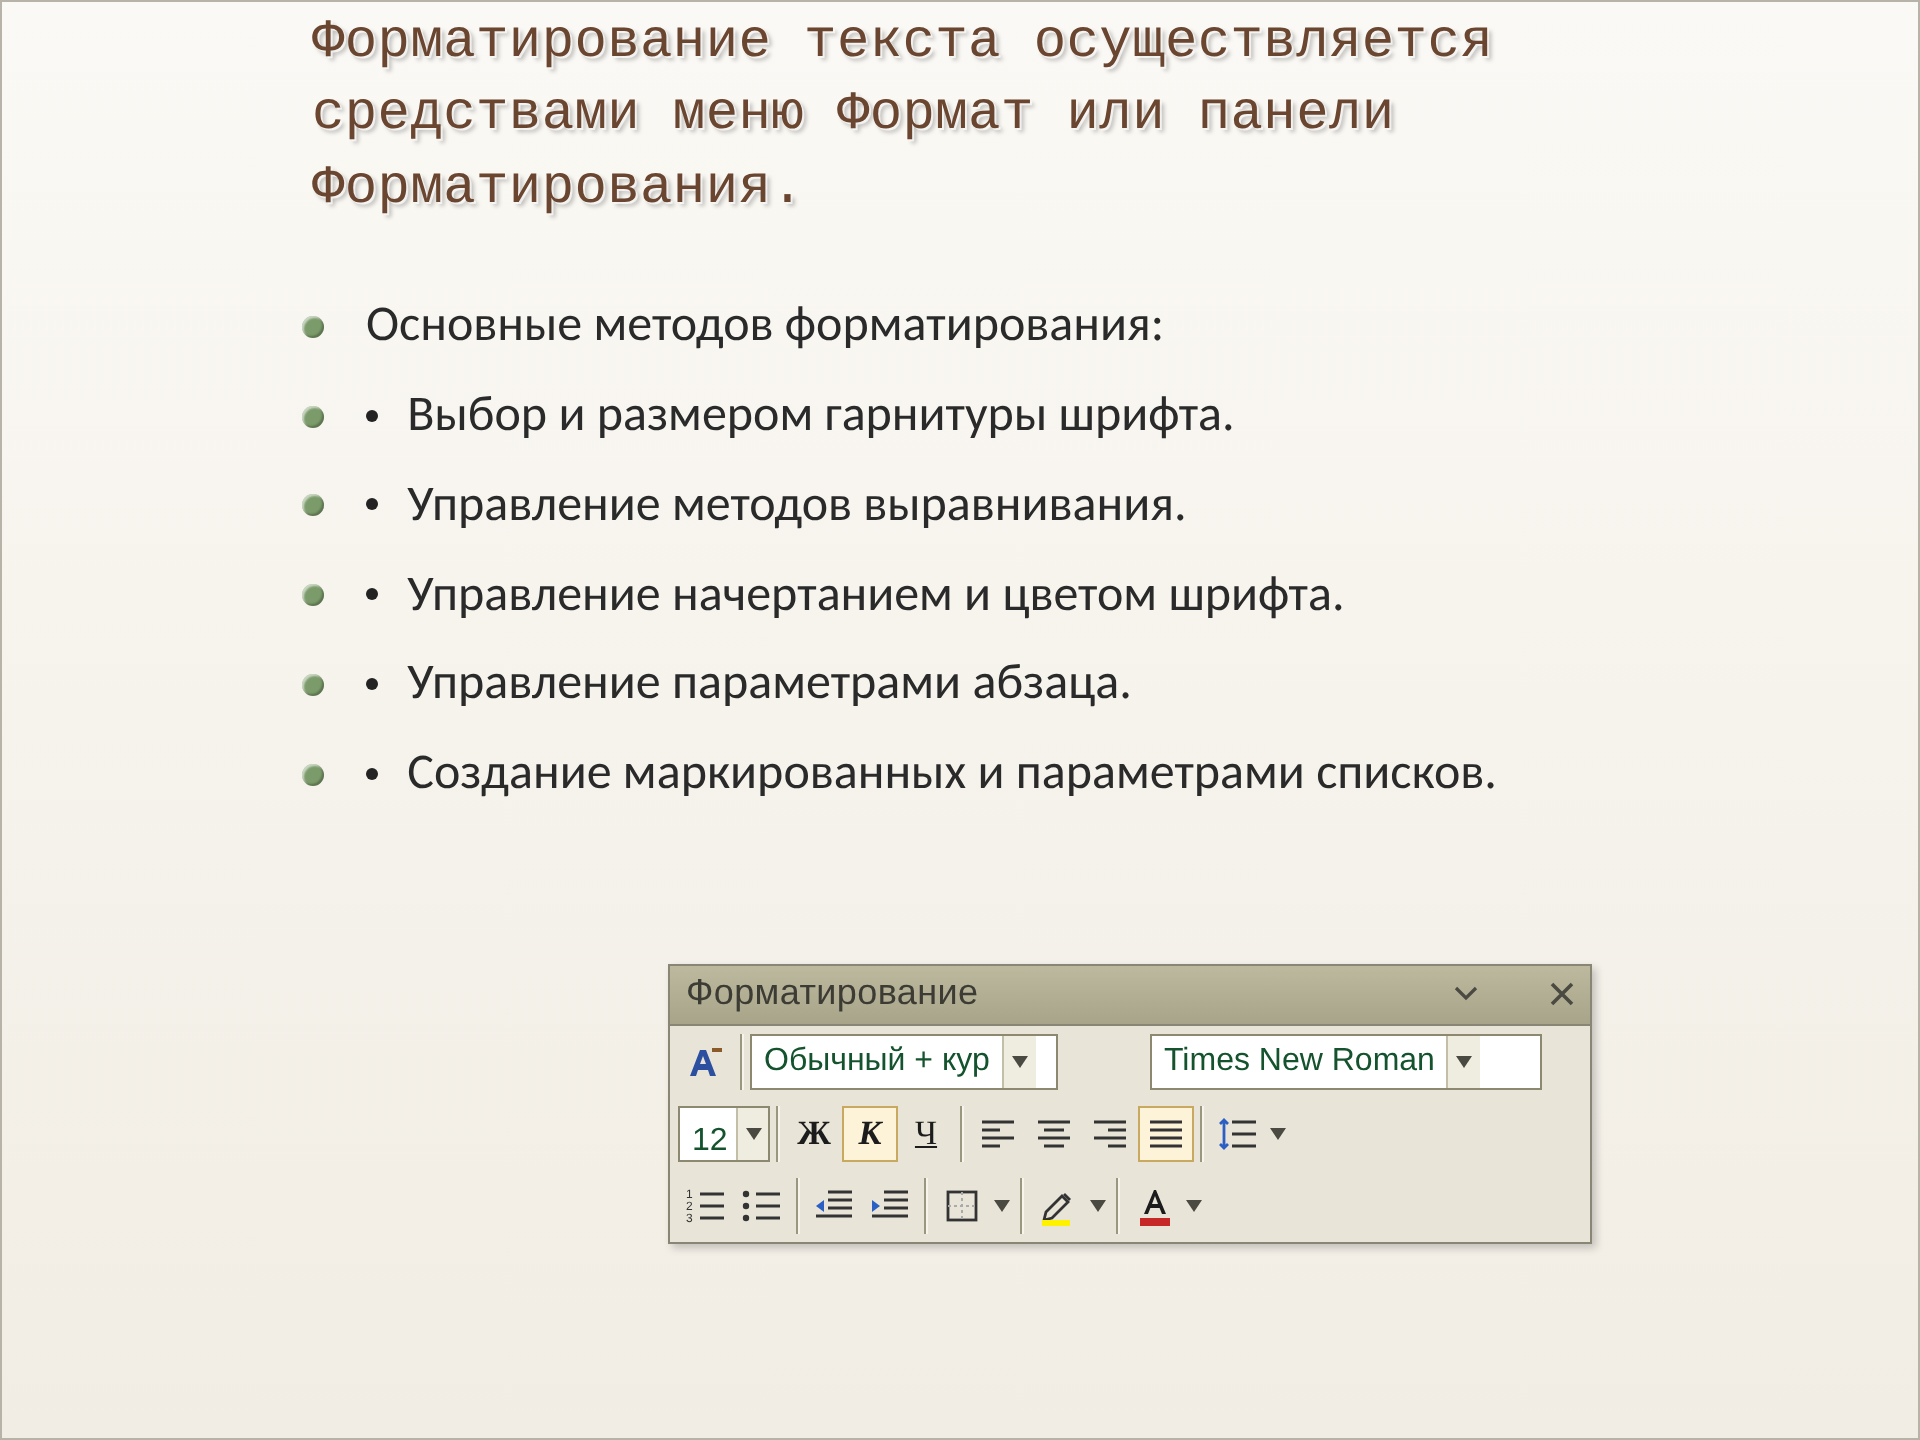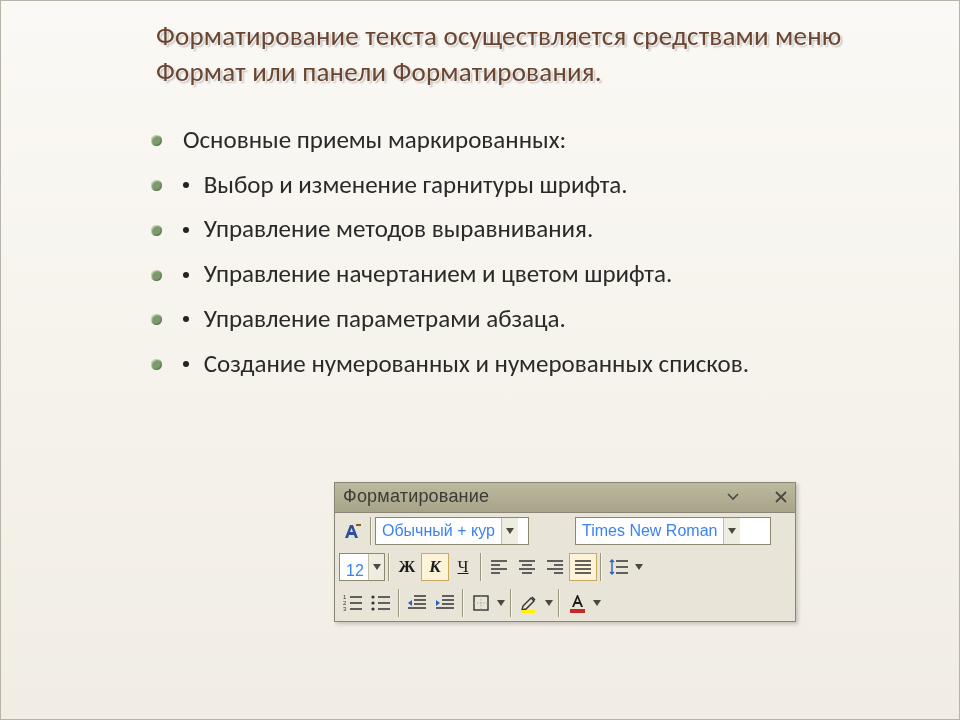--- a/index.html
+++ b/index.html
@@ -13,21 +13,22 @@
   }
   .slide {
     width: 960px;
     height: 720px;
     box-sizing: border-box;
     background: linear-gradient(to bottom, #fbf9f5 0%, #f1ede4 100%);
     border: 1px solid #b8b3a9;
     position: relative;
   }
   .title-wrap {
-    padding: 17px 85px 10px 155px;
+    padding: 3px 85px 10px 155px;
+    font-family: Liberation Mono, monospace;
   }
   .title {
     color: #6a4530;
     font-size: 27px;
     line-height: 1.35;
     text-shadow: 1px 1px 0 rgba(255,255,255,0.7), 2px 2px 2px rgba(0,0,0,0.25);
     letter-spacing: 0.2px;
   }
   .body {
     padding: 22px 70px 0 150px;
@@ -128,21 +129,21 @@
     background: #fdf3d8;
     border: 1px solid #c9a85f;
   }
   .combo {
     display:flex;
     align-items:center;
     height: 26px;
     background: #fff;
     border: 1px solid #8d8971;
     font-size: 16px;
-    color: #3b82f6;
+    color: #14532d;
     cursor: pointer;
   }
   .combo .combo-text {
     padding: 0 6px;
     white-space: nowrap;
     overflow: hidden;
   }
   .combo .combo-arrow {
     width: 16px;
     height: 100%;
@@ -168,46 +169,46 @@
 <div class="slide">
 
   <div class="title-wrap">
     <div class="title">Форматирование текста осуществляется средствами меню Формат или панели Форматирования.</div>
   </div>
 
   <div class="body">
     <ul class="bullets">
       <li>
         <span class="dot"></span>
-        <span>Основные приемы маркированных:</span>
-      </li>
-      <li>
-        <span class="dot"></span>
-        <span class="inner-bullet"></span>
-        <span>Выбор и изменение гарнитуры шрифта.</span>
+        <span>Основные методов форматирования:</span>
+      </li>
+      <li>
+        <span class="dot"></span>
+        <span class="inner-bullet"></span>
+        <span>Выбор и размером гарнитуры шрифта.</span>
       </li>
       <li>
         <span class="dot"></span>
         <span class="inner-bullet"></span>
         <span>Управление методов выравнивания.</span>
       </li>
       <li>
         <span class="dot"></span>
         <span class="inner-bullet"></span>
         <span>Управление начертанием и цветом шрифта.</span>
       </li>
       <li>
         <span class="dot"></span>
         <span class="inner-bullet"></span>
         <span>Управление параметрами абзаца.</span>
       </li>
       <li>
         <span class="dot"></span>
         <span class="inner-bullet"></span>
-        <span>Создание нумерованных и нумерованных списков.</span>
+        <span>Создание маркированных и параметрами списков.</span>
       </li>
     </ul>
   </div>
 
   <div class="toolbar-window">
     <div class="tb-titlebar">
       <span>Форматирование</span>
       <span class="spacer"></span>
       <span class="tb-titlebtn">
         <svg class="ico" width="12" height="8" viewBox="0 0 12 8">

